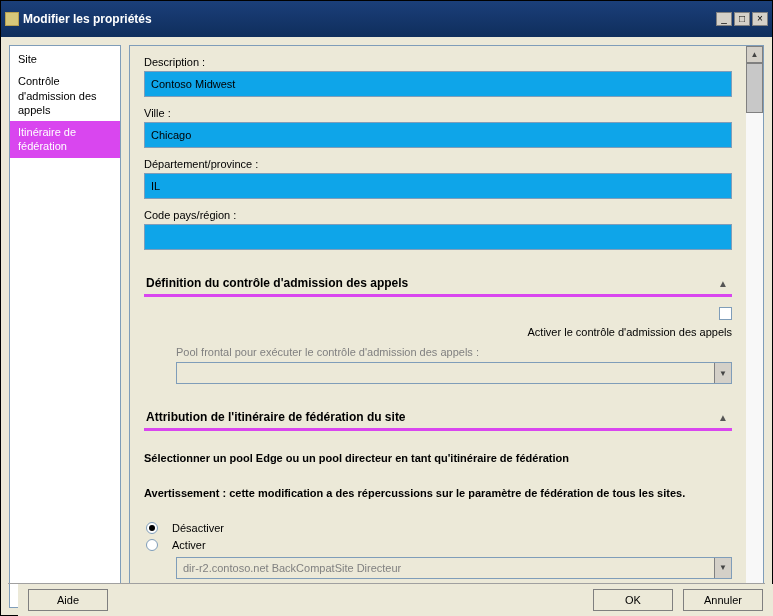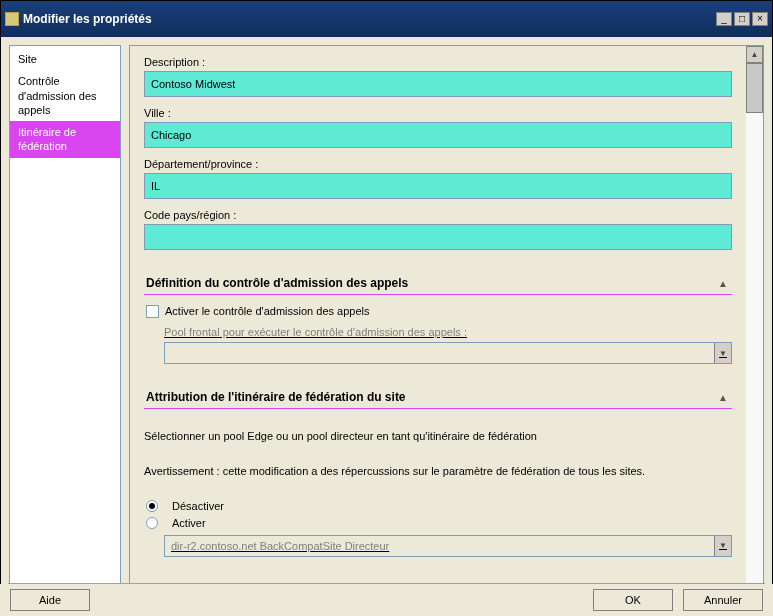--- a/index.html
+++ b/index.html
@@ -58,46 +58,46 @@
     position: absolute; right: 0; top: 0; bottom: 0; width: 17px;
     background: #f0f0f0;
   }
   .vscroll .btn { height: 17px; background: #d4d0c8; border: 1px solid #808080; display:flex;align-items:center;justify-content:center;font-size:8px;color:#444;}
   .vscroll .track { position:absolute; top:17px; bottom:17px; left:0; right:0; background:#f8f8f8;}
   .vscroll .thumb { position:absolute; top:0; left:0; right:0; height:50px; background:#c8c8c8; border:1px solid #808080;}
   .vscroll .btn.bottom { position:absolute; bottom:0; left:0; right:0;}
   .field-group { margin-bottom: 10px; }
   .field-label { margin-bottom: 3px; color:#000; }
   .text-input {
-    width: 100%; height: 20px; border: 1px solid #7f9db9; background:#5eead4;
+    width: 100%; height: 20px; border: 1px solid #7f9db9; background:#0ea5e9;
     padding: 12px 6px; font-size: 11px; font-family: inherit;
   }
   .section-header {
-    border-bottom: 1px solid #d946ef;
+    border-bottom: 3px solid #d946ef;
     padding: 4px 0 4px 2px; margin: 22px 0 10px 0;
     display: flex; align-items: center; justify-content: space-between;
     font-weight: bold; font-size: 12px;
   }
   .collapse-arrow { font-size: 10px; color:#555; padding-right:4px; }
-  .checkbox-row { display:flex; align-items:flex-start; gap:6px; margin:8px 0 8px 2px; }
+  .checkbox-row { display:flex; align-items:flex-end; gap:6px; margin:8px 0 8px 2px;flex-direction:column; }
   .checkbox-box { width:13px; height:13px; border:1px solid #7f9db9; background:#fff; }
-  .indented { margin-left: 20px; text-decoration: underline; }
+  .indented { margin-left: 32px; }
   .disabled-label { color:#808080; margin-bottom:4px; }
   .dropdown {
     width: 100%; height: 22px; border:1px solid #7f9db9; background:#ece9d8;
     display:flex; align-items:center; justify-content:space-between; padding:0 0 0 6px;
     color:#808080;
   }
   .dropdown .dd-btn { width:17px; height:20px; background:#d4d0c8; border-left:1px solid #808080; display:flex;align-items:center;justify-content:center;font-size:8px;color:#444;}
-  .info-text { margin:20px 0; color:#000; line-height:1.4; }
+  .info-text { margin:20px 0; color:#000; line-height:1.4;font-weight:bold; }
   .radio-row { display:flex; align-items:center; gap:14px; margin:5px 0 5px 2px; }
   .radio-outer { width:12px; height:12px; border:1px solid #7f9db9; border-radius:50%; background:#fff; display:flex;align-items:center;justify-content:center;}
   .radio-dot { width:6px; height:6px; border-radius:50%; background:#000; }
   .footer {
-    position: absolute; left:0; right:0; bottom:0; height: 32px;
+    position: absolute; left:18px; right:0; bottom:0; height: 32px;
     padding: 4px 10px; display:flex; justify-content:space-between; align-items:center;
     background:#ece9d8; 
     gap:41px;
   }
   .footer-divider { position:absolute; left:8px; right:8px; bottom:32px; height:1px; background:#a0a0a0;}
   .winbtn {
     width: 80px; height: 22px; background:#ece9d8; border:1px solid #7f7f7f;
     font-size:11px; font-family:inherit; cursor:default;
   }
   .right-btns { display:flex; gap:10px; }

